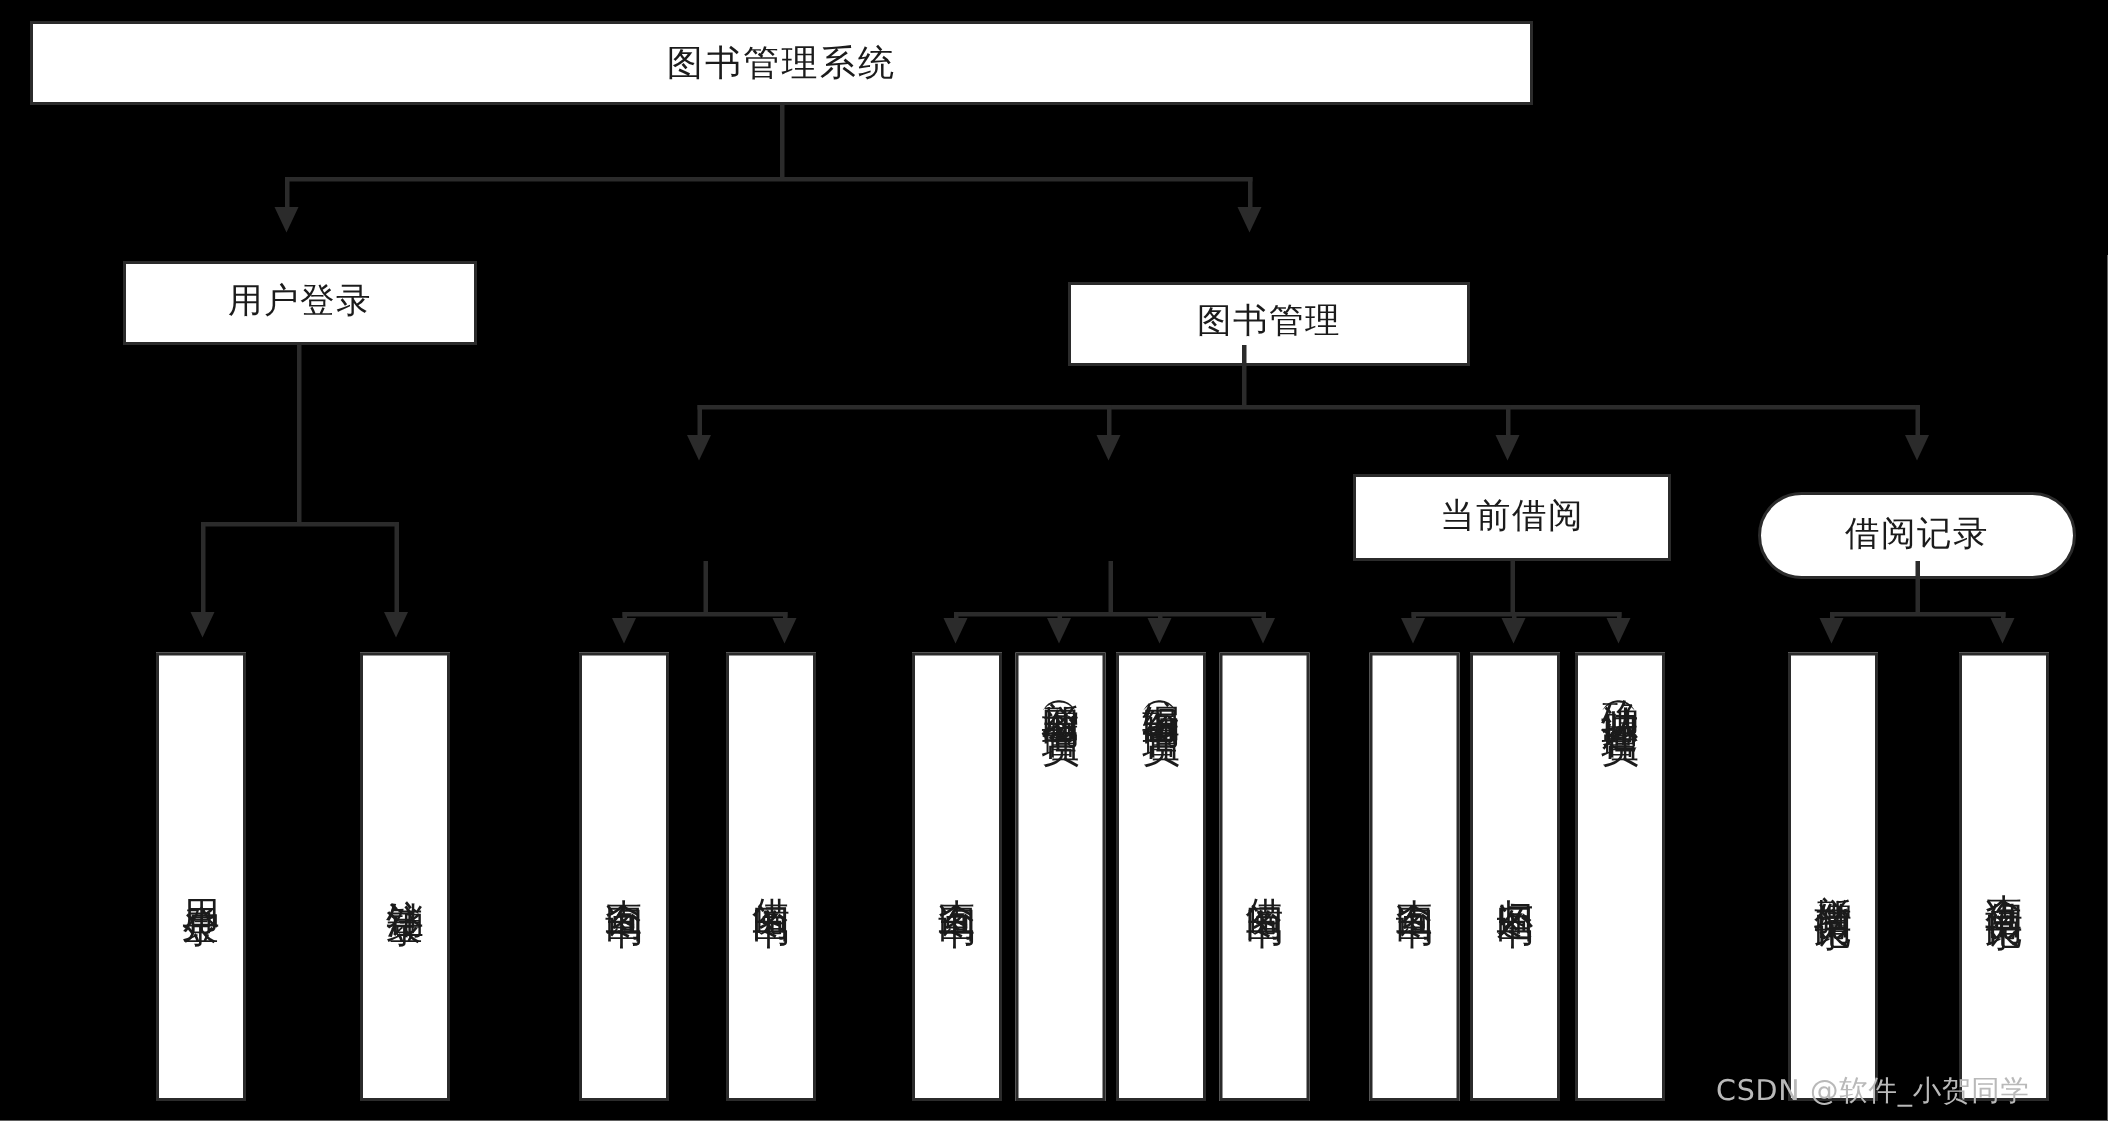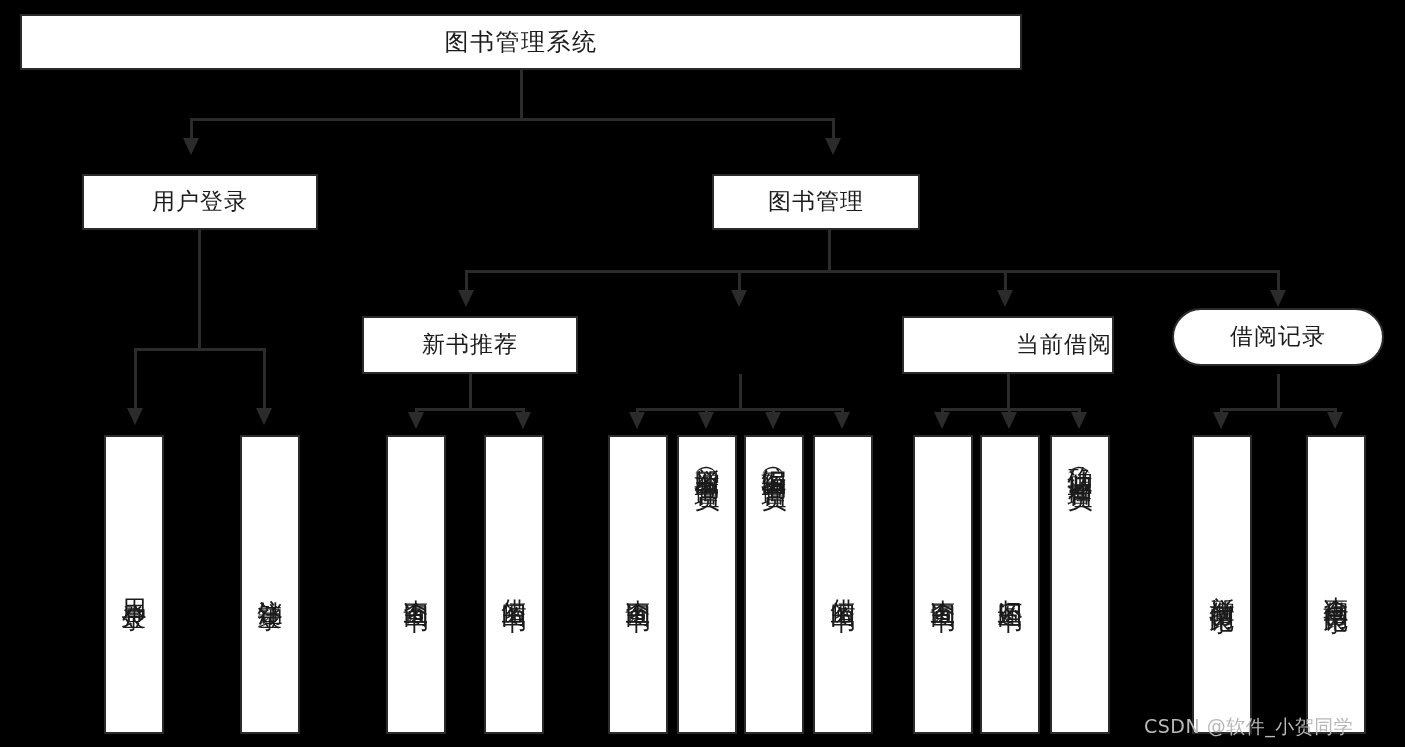--- a/index.html
+++ b/index.html
@@ -88,21 +88,21 @@
   <div class="ln vl" style="left:190px;top:118px;width:3px;height:22px;"></div>
   <div class="arrow" style="left:183px;top:138px;"></div>
 
   <div class="ln vl" style="left:832px;top:118px;width:3px;height:22px;"></div>
   <div class="arrow" style="left:825px;top:138px;"></div>
 
   <div class="node h-node" style="left:82px;top:174px;width:236px;height:56px;">
     <span class="lbl">用户登录</span>
   </div>
 
-  <div class="node h-node" style="left:712px;top:174px;width:208px;height:56px;">
+  <div class="node h-node" style="left:712px;top:188px;width:268px;height:56px;font-family:Liberation Mono, monospace;">
     <span class="lbl">图书管理</span>
   </div>
 
   <div class="ln vl" style="left:198px;top:230px;width:3px;height:120px;"></div>
   <div class="ln hl" style="left:134px;top:348px;width:132px;height:3px;"></div>
   <div class="ln vl" style="left:134px;top:348px;width:3px;height:62px;"></div>
   <div class="arrow" style="left:127px;top:408px;"></div>
   <div class="ln vl" style="left:263px;top:348px;width:3px;height:62px;"></div>
   <div class="arrow" style="left:256px;top:408px;"></div>
 
@@ -114,30 +114,27 @@
 
   <div class="ln vl" style="left:738px;top:270px;width:3px;height:22px;"></div>
   <div class="arrow" style="left:731px;top:290px;"></div>
 
   <div class="ln vl" style="left:1004px;top:270px;width:3px;height:22px;"></div>
   <div class="arrow" style="left:997px;top:290px;"></div>
 
   <div class="ln vl" style="left:1277px;top:270px;width:3px;height:22px;"></div>
   <div class="arrow" style="left:1270px;top:290px;"></div>
 
-  <div class="node h-node" style="left:362px;top:316px;width:216px;height:58px;">
-    <span class="lbl">新书推荐</span>
-  </div>
-
-
-  <div class="node h-node" style="left:902px;top:316px;width:212px;height:58px;justify-content:flex-end;">
+
+
+  <div class="node h-node" style="left:902px;top:316px;width:212px;height:58px;">
     <span class="lbl">当前借阅</span>
   </div>
 
-  <div class="node h-node" style="left:1172px;top:308px;width:212px;height:58px;border-radius:29px;">
+  <div class="node h-node" style="left:1172px;top:328px;width:212px;height:58px;border-radius:29px;">
     <span class="lbl">借阅记录</span>
   </div>
 
   <div class="ln vl" style="left:469px;top:374px;width:3px;height:36px;"></div>
   <div class="ln hl" style="left:415px;top:408px;width:110px;height:3px;"></div>
   <div class="ln vl" style="left:415px;top:408px;width:3px;height:6px;"></div>
   <div class="arrow" style="left:408px;top:412px;"></div>
   <div class="ln vl" style="left:522px;top:408px;width:3px;height:6px;"></div>
   <div class="arrow" style="left:515px;top:412px;"></div>
 

